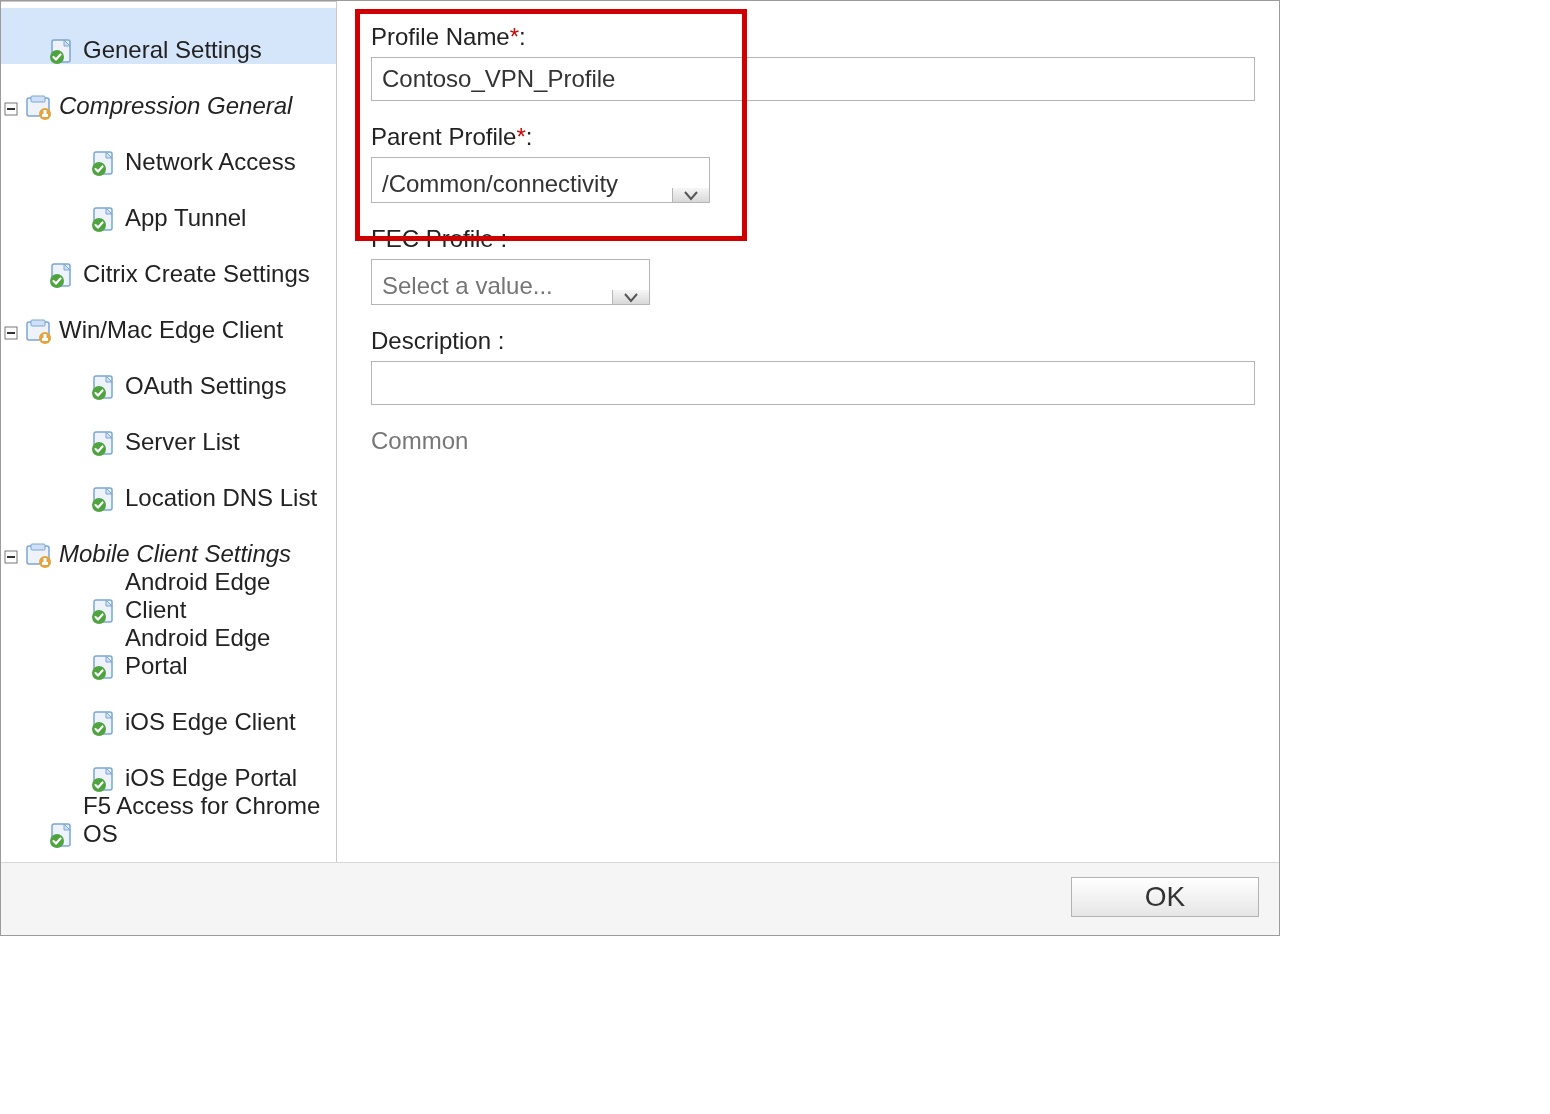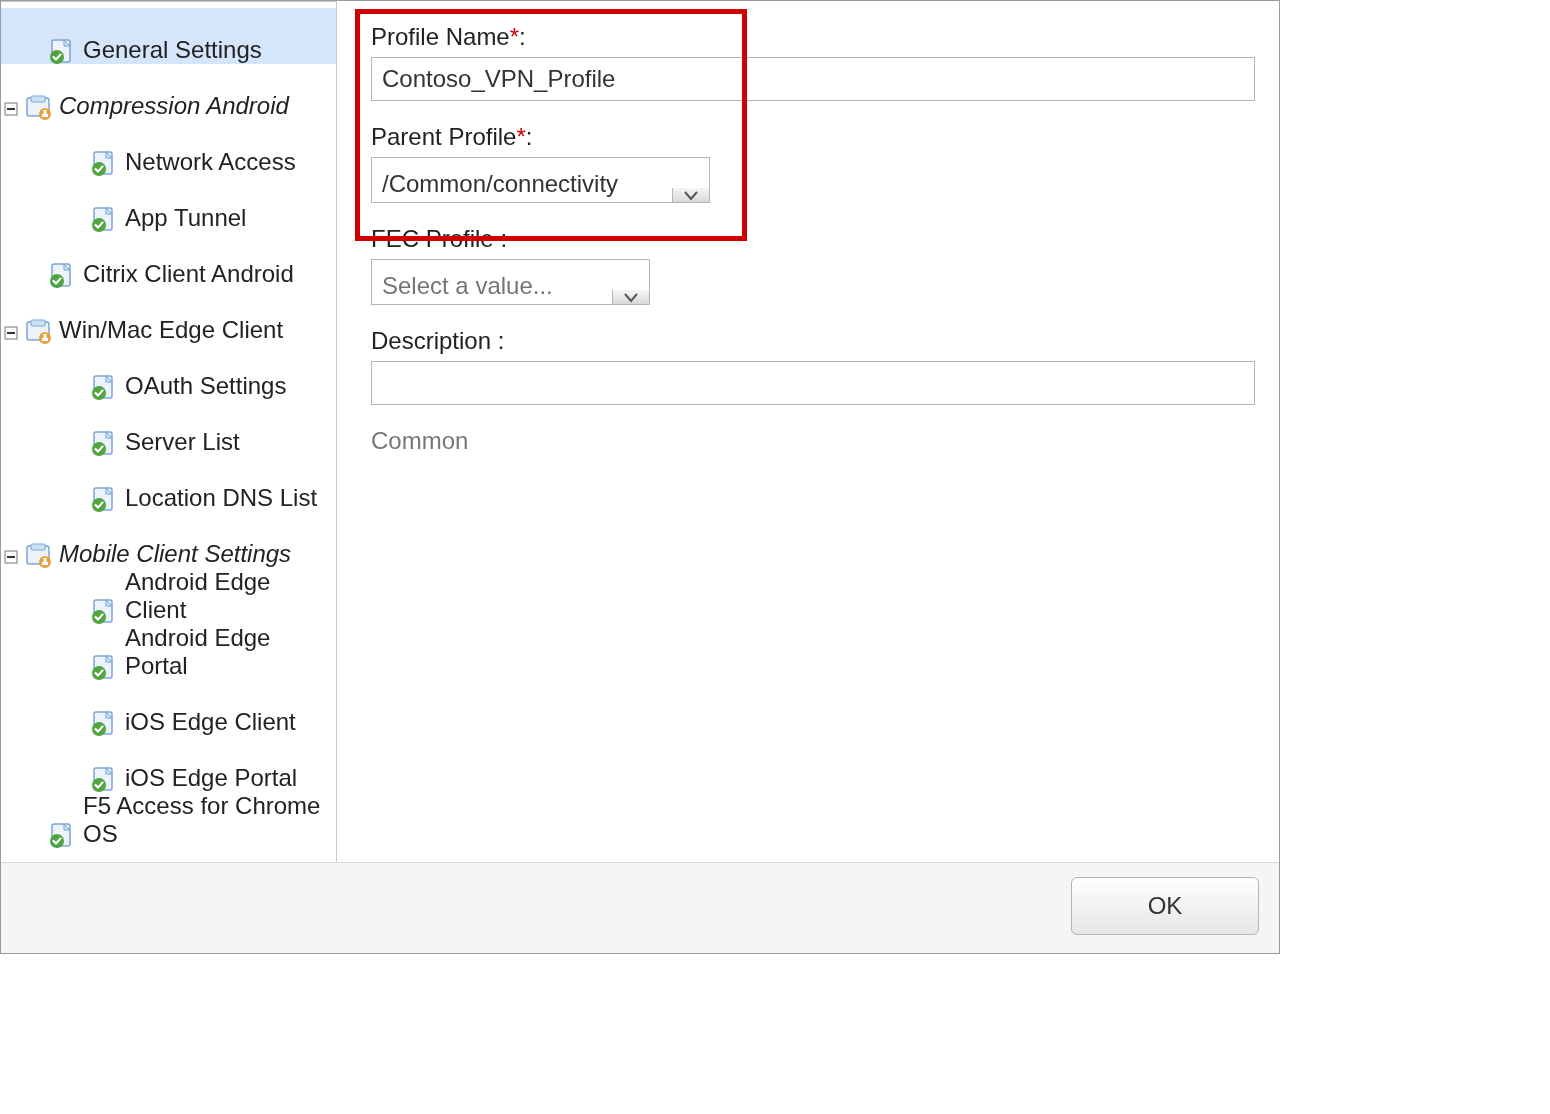--- a/index.html
+++ b/index.html
@@ -162,25 +162,25 @@
     display: flex;
     justify-content: flex-end;
     align-items: center;
     gap: 16px;
     padding: 14px 20px 18px 20px;
     background: #f5f5f5;
     border-top: 1px solid #d7d7d7;
   }
   .btn {
     min-width: 188px;
-    height: 58px;
+    height: 40px;
     border: 1px solid #b3b3b3;
-    border-radius: 6px;
+    border-radius: 0;
     background: linear-gradient(to bottom, #ffffff, #e6e6e6);
-    font-size: 24px;
+    font-size: 28px;
     color: #333;
     cursor: pointer;
   }
 </style>
 </head>
 <body>
 
 <svg width="0" height="0" style="position:absolute">
   <defs>
     <g id="leaf-icon">
@@ -225,21 +225,21 @@
 
       <div class="tree-row">
         <span class="expander"><svg width="14" height="14">
               <use href="#minus-box"></use>
             </svg></span>
         <span class="icon-folder">
             <svg width="26" height="26">
               <use href="#folder-icon"></use>
             </svg>
           </span>
-        <span class="label-italic">Compression Android</span>
+        <span class="label-italic">Compression General</span>
       </div>
 
       <div class="tree-row">
         <span class="spacer1"></span>
         <span class="icon-leaf">
             <svg width="26" height="26">
               <use href="#leaf-icon"></use>
             </svg>
           </span>
         <span>Network Access</span>
@@ -255,21 +255,21 @@
         <span>App Tunnel</span>
       </div>
 
       <div class="tree-row">
         <span class="spacer0"></span>
         <span class="icon-leaf">
             <svg width="26" height="26">
               <use href="#leaf-icon"></use>
             </svg>
           </span>
-        <span>Citrix Client Android</span>
+        <span>Citrix Create Settings</span>
       </div>
 
       <div class="tree-row">
         <span class="expander"><svg width="14" height="14">
               <use href="#minus-box"></use>
             </svg></span>
         <span class="icon-folder">
             <svg width="26" height="26">
               <use href="#folder-icon"></use>
             </svg>

